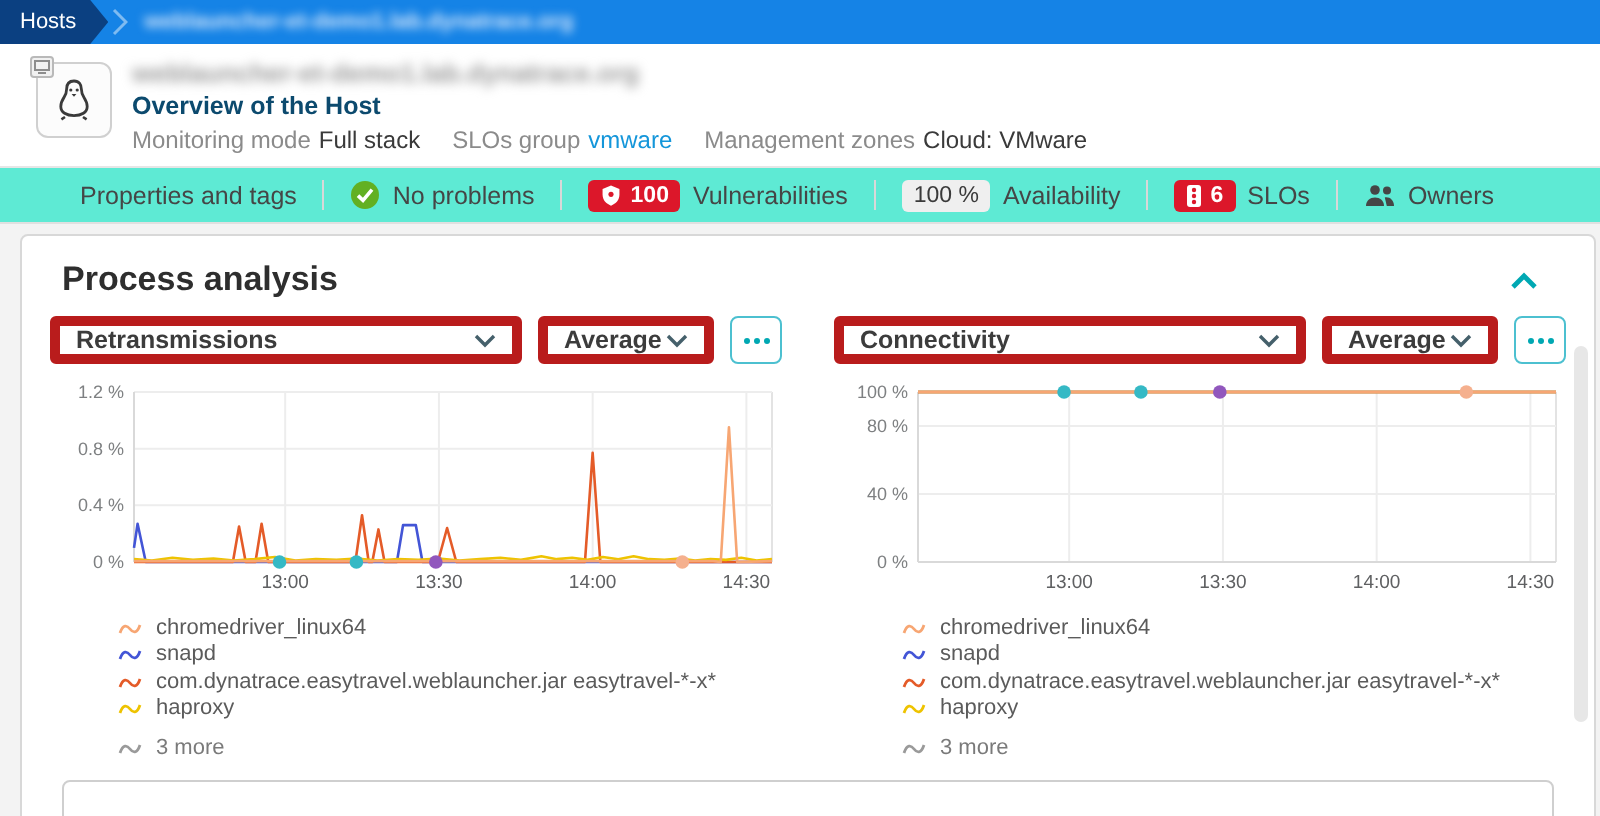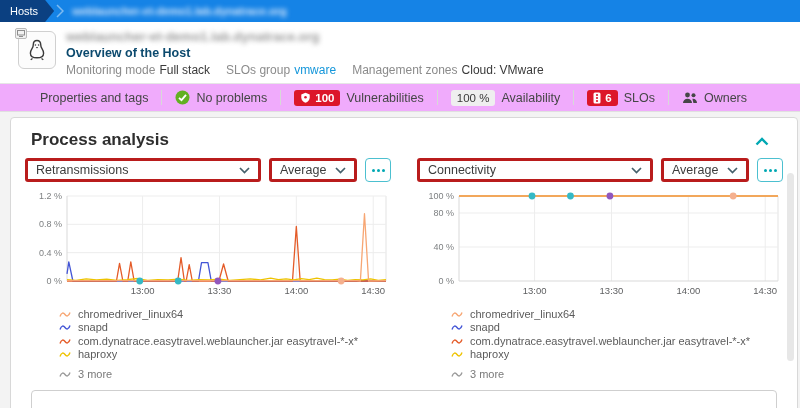--- a/index.html
+++ b/index.html
@@ -28,39 +28,39 @@
     background:#f1f1f1; border:1px solid #b9b9b9; border-radius:2px; display:flex;
     align-items:center; justify-content:center; }
   .host-name{ font-size:13px; font-weight:600; color:#9b9b9b; filter:blur(2.6px); white-space:nowrap; }
   .host-subtitle{ font-size:12.5px; font-weight:bold; color:#0c4a6e; margin-top:2px; }
   .host-meta{ font-size:12px; margin-top:3px; display:flex; gap:16px; }
   .meta-label{ color:#8b8b8b; margin-right:4px; }
   .meta-value{ color:#3a3a3a; }
   .meta-link{ color:var(--link); cursor:pointer; }
   
   .tabbar{ height:28px; display:flex; align-items:center; padding-left:40px;
-    background:#f0abfc; border-bottom:1px solid #e0e0e0; font-size:12.5px; }
+    background:#5eead4; border-bottom:1px solid #e0e0e0; font-size:12.5px; }
   .tab{ display:flex; align-items:center; gap:6px; cursor:pointer; white-space:nowrap; }
   .tab-sep{ width:1px; height:15px; background:#d8d8d8; margin:0 13px; }
   .badge-red{ background:var(--red); color:#fff; font-size:11.5px; font-weight:bold;
     border-radius:3px; padding:2px 6px; display:flex; align-items:center; gap:4px; }
   .badge-gray{ background:#efefef; color:#3a3a3a; font-size:11.5px; border-radius:3px; padding:2px 6px; }
   
   .content{ background:var(--content-bg); height:308px; padding:5px 0 0 10px; }
   .card{ background:#fff; border:1px solid var(--border); border-radius:4px;
     width:788px; height:310px; position:relative; padding:12px 14px 0; }
   .card-title{ font-size:17px; font-weight:bold; color:#2e2e2e; padding-left:6px; }
   .card-subtitle{ font-size:11px; color:#7f7f7f; padding-left:6px; margin-top:3px; }
   .collapse-btn{ position:absolute; top:14px; right:28px; cursor:pointer; }
   .panels{ display:flex; gap:26px; margin-top:8px; }
   .panel{ flex:1; min-width:0; }
   .controls{ display:flex; gap:8px; margin-bottom:9px; }
-  .select{ border:3px solid #b91c1c; border-radius:3px; background:#fff; height:24px;
+  .select{ border:5px solid #b91c1c; border-radius:3px; background:#fff; height:24px;
     display:flex; align-items:center; justify-content:space-between; padding:0 8px;
-    font-size:12.5px; color:#3c3c3c; cursor:pointer; }
+    font-size:12.5px; color:#3c3c3c; cursor:pointer;font-weight:bold; }
   .select.metric{ flex:1; }
   .select.agg{ width:88px; }
   .more-btn{ width:26px; height:24px; border:1px solid var(--teal-border); border-radius:4px;
     background:#fff; display:flex; align-items:center; justify-content:center; gap:2px; cursor:pointer; }
   .more-btn i{ width:3px; height:3px; border-radius:50%; background:var(--teal); display:block; }
   .chart{ height:106px; position:relative; }
   .legend{ margin-top:10px; padding-left:34px; }
   .legend-row{ display:flex; align-items:center; gap:7px; height:13.5px; font-size:11px;
     color:#5b5b5b; cursor:pointer; }
   .legend-row.more{ margin-top:6px; color:#7a7a7a; }

